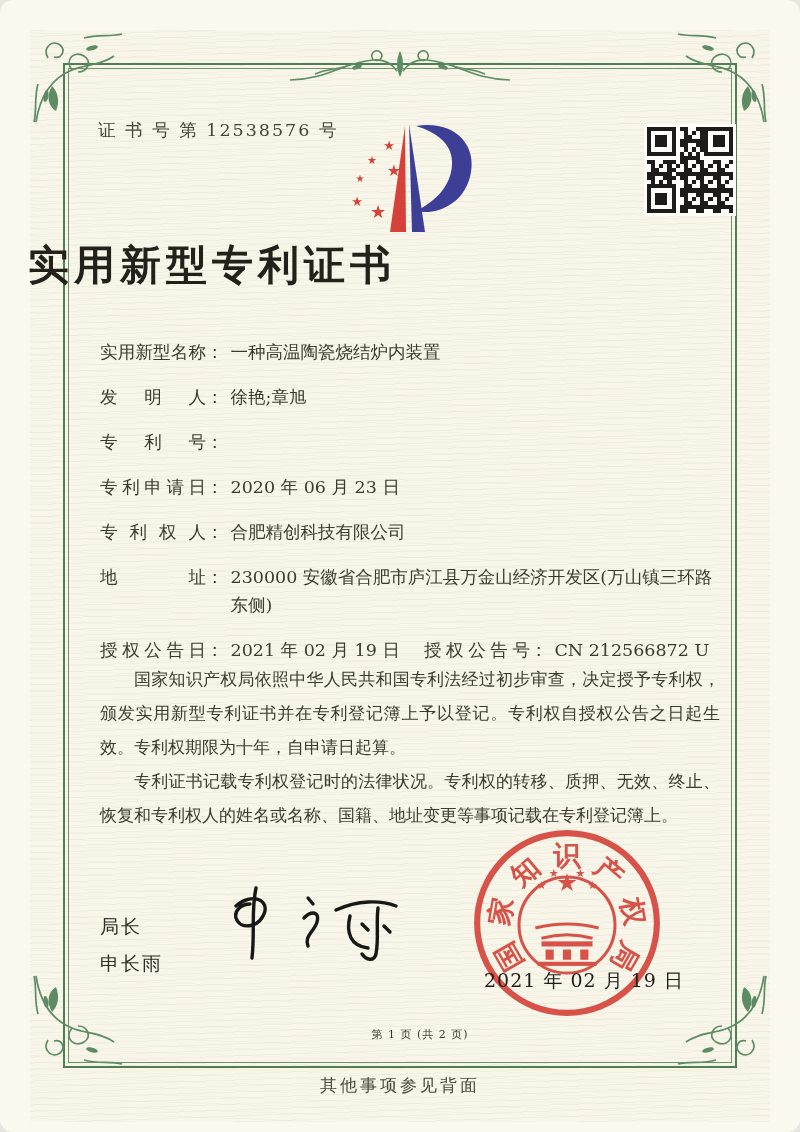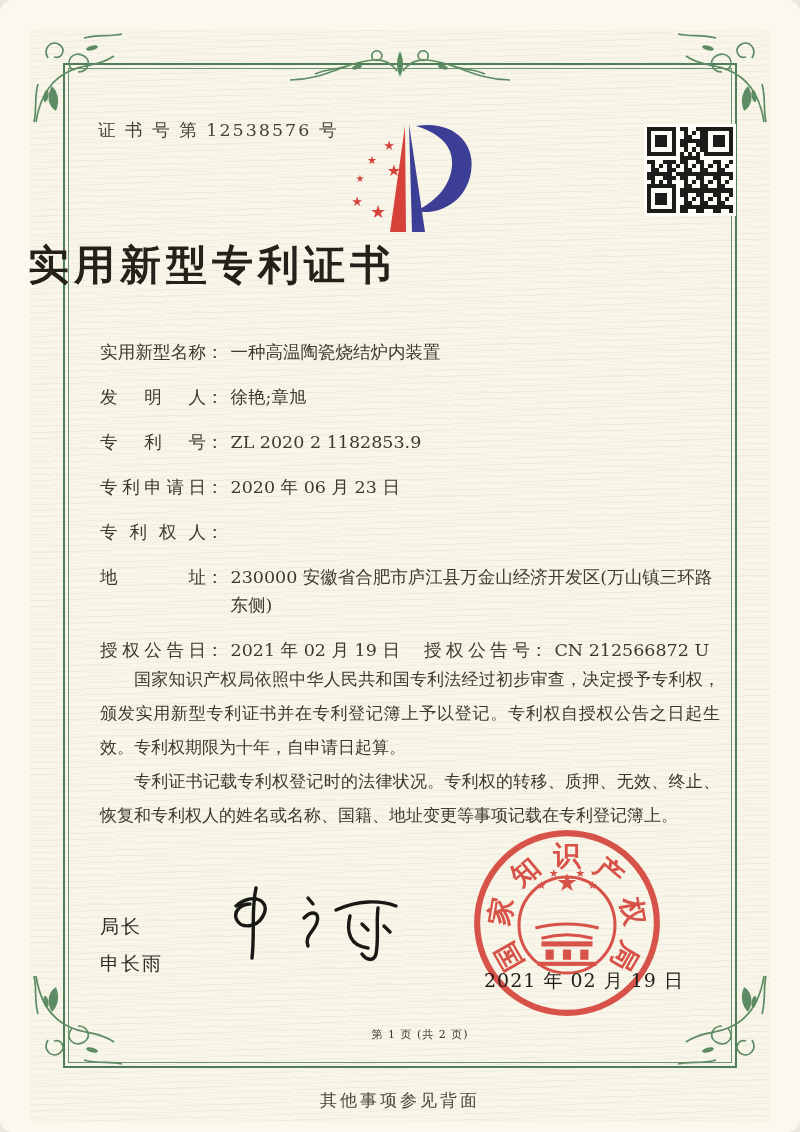--- a/index.html
+++ b/index.html
@@ -42,21 +42,21 @@
   .fvalue-fixed{flex:none;}
   .gap{flex:none;width:24px;}
   .paras{position:absolute;left:100px;top:662px;width:620px;font-size:17px;line-height:34px;color:#3c392e;}
   .paras p{margin:0;text-indent:2em;text-align:justify;}
   .signer{position:absolute;left:100px;top:908px;font-family:Liberation Serif, serif;
     font-size:19px;line-height:37px;color:#2d2b24;letter-spacing:2px;}
   .signature{position:absolute;left:216px;top:876px;}
   .seal{position:absolute;left:470px;top:826px;opacity:.92;}
   .seal-date{position:absolute;left:484px;top:968px;font-size:19px;letter-spacing:1px;color:#1f1d18;z-index:5;}
   .page-number{position:absolute;left:0;top:1027px;width:100%;text-align:center;font-size:11px;letter-spacing:1px;color:#3a372c;margin-left:20px;}
-  .back-note{position:absolute;left:0;top:1074px;width:100%;text-align:center;font-size:17px;letter-spacing:3px;color:#4a473e;margin-top:15px;}
+  .back-note{position:absolute;left:0;top:1074px;width:100%;text-align:center;font-size:17px;letter-spacing:3px;color:#4a473e;}
 </style>
 </head>
 <body>
 
 <div class="page">
 
   <div class="texture"></div>
 
   <div class="frame"></div>
 
@@ -603,30 +603,30 @@
         <span class="fvalue">一种高温陶瓷烧结炉内装置</span>
     </div>
     <div class="frow">
       <span class="flabel">发明人</span>
         <span class="fcolon">：</span>
         <span class="fvalue">徐艳;章旭</span>
     </div>
     <div class="frow">
       <span class="flabel">专利号</span>
         <span class="fcolon">：</span>
-        <span class="fvalue">ZL 2020 2 1182853.9</span>
     </div>
     <div class="frow">
       <span class="flabel">专利申请日</span>
         <span class="fcolon">：</span>
         <span class="fvalue">2020 年 06 月 23 日</span>
     </div>
     <div class="frow">
       <span class="flabel">专利权人</span>
         <span class="fcolon">：</span>
+        <span class="fvalue">合肥精创科技有限公司</span>
     </div>
     <div class="frow">
       <span class="flabel">地址</span>
         <span class="fcolon">：</span>
         <span class="fvalue">230000 安徽省合肥市庐江县万金山经济开发区(万山镇三环路东侧)</span>
     </div>
     <div class="frow">
       <span class="flabel">授权公告日</span>
         <span class="fcolon">：</span>
         <span class="fvalue-fixed">2021 年 02 月 19 日</span>

